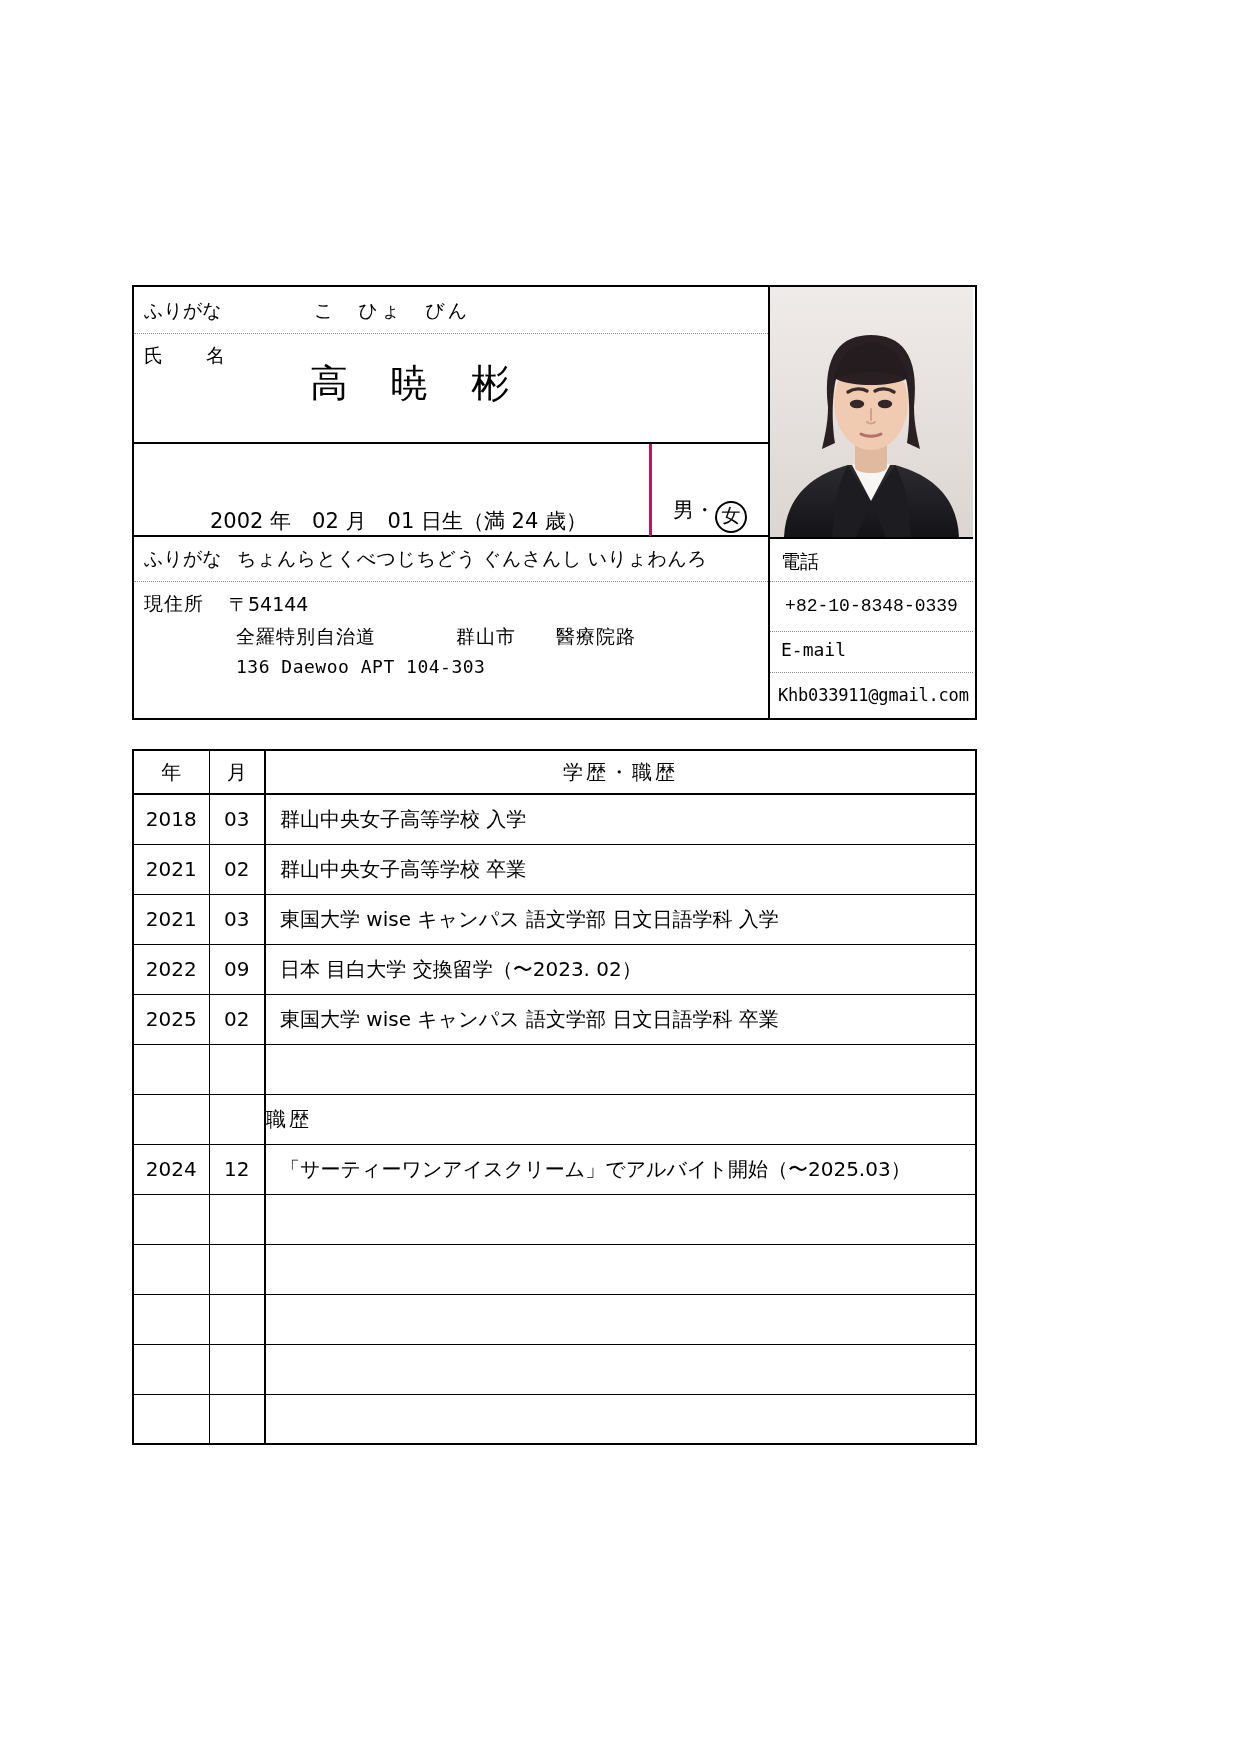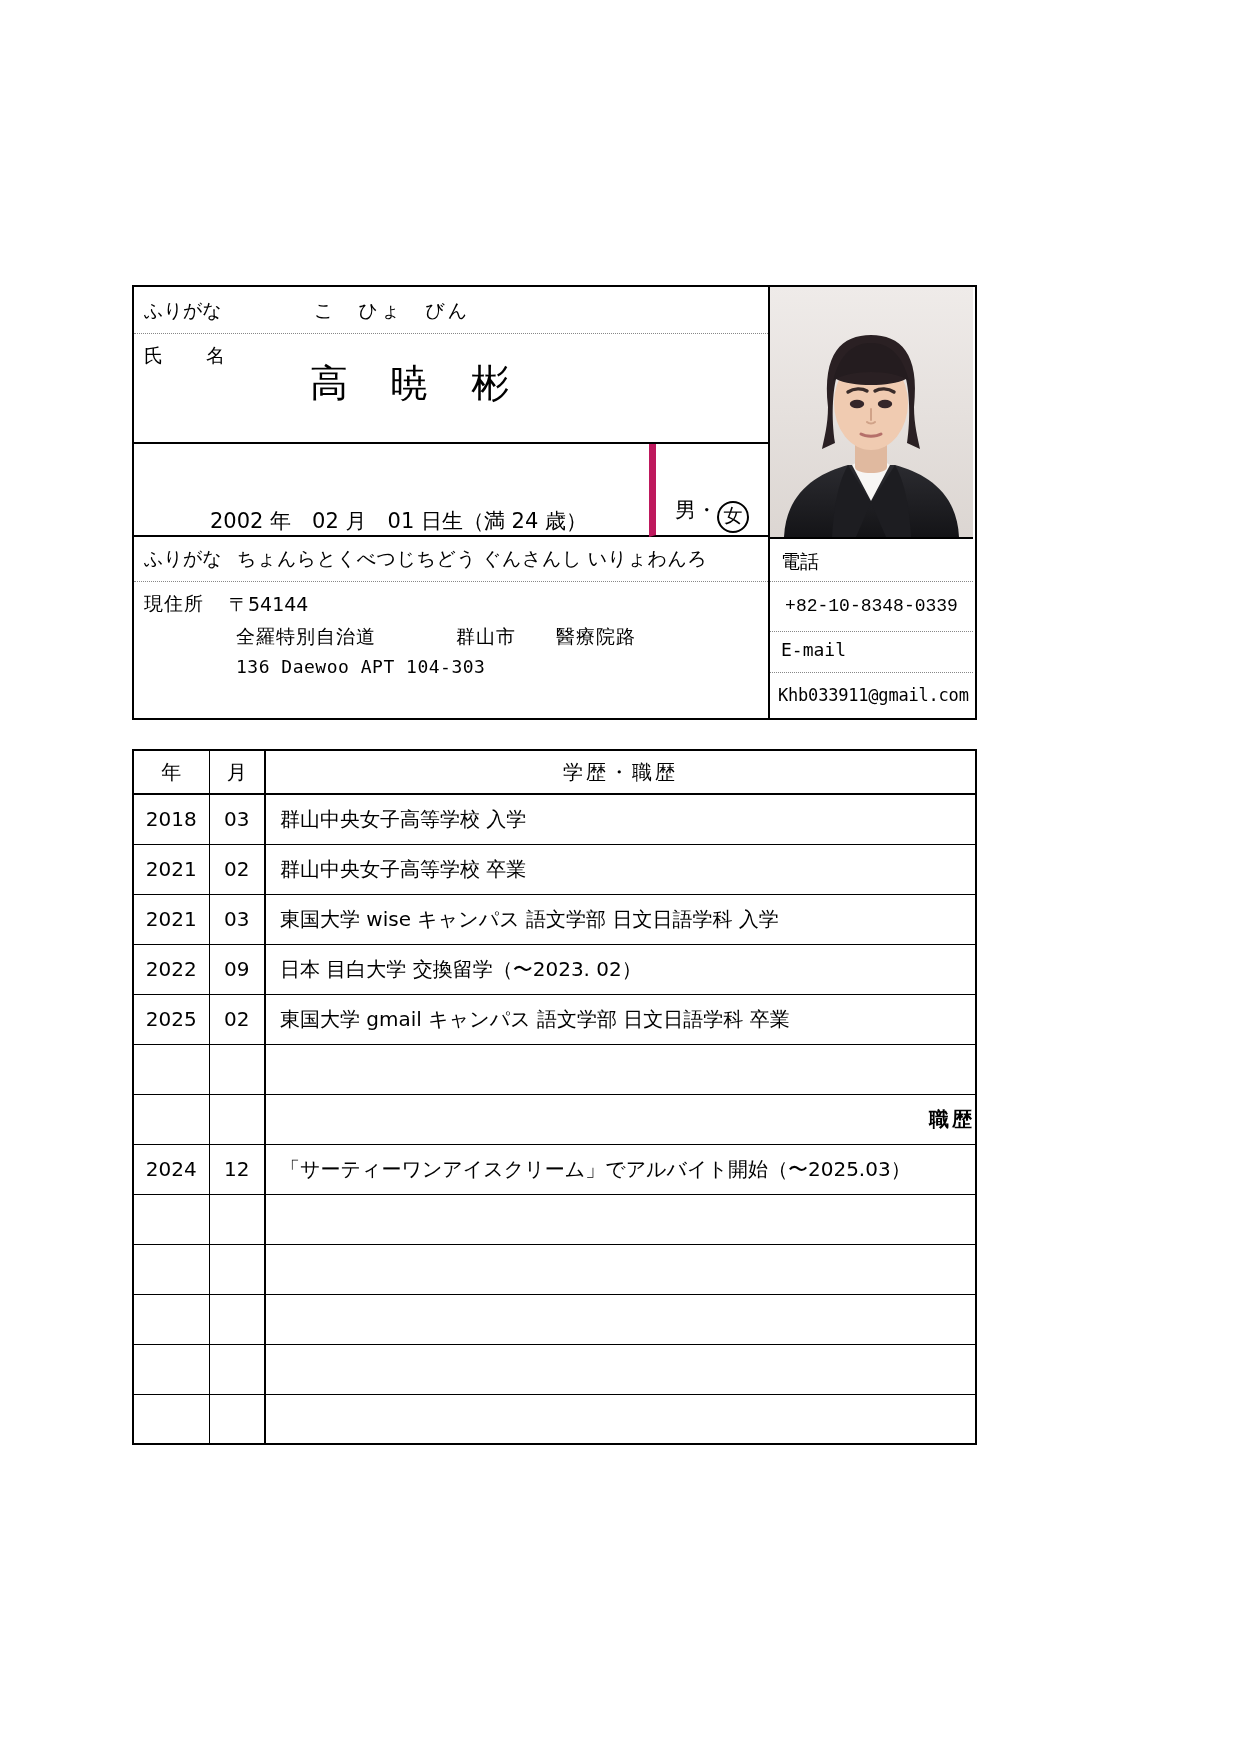--- a/index.html
+++ b/index.html
@@ -98,21 +98,21 @@
     left: 0; top: 157px;
     width: 515px; height: 93px;
     box-sizing: border-box;
     border-bottom: 2px solid #000;
   }
   .cell-gender {
     position: absolute;
     left: 515px; top: 157px;
     width: 119px; height: 93px;
     box-sizing: border-box;
-    border-left: 7px solid #be185d;
+    border-left: 3px solid #be185d;
     border-bottom: 2px solid #000;
   }
   .cell-addr-furigana {
     position: absolute;
     left: 0; top: 250px;
     width: 634px; height: 45px;
     box-sizing: border-box;
     border-bottom: 1px dotted #888;
   }
   .cell-address {
@@ -284,21 +284,21 @@
     box-sizing: border-box;
   }
   .history-table tr.head td { height: 44px; }
   .col-year   { width: 76px;  text-align: center;
                 font-family: "DejaVu Sans", "Liberation Sans", sans-serif; }
   .col-month  { width: 56px;  text-align: center;
                 border-left: 1px dotted #888 !important;
                 font-family: "DejaVu Sans", "Liberation Sans", sans-serif; }
   .col-detail { text-align: left; padding-left: 14px !important;
                 border-left: 2px solid #000 !important; }
-  .col-detail.center { text-align: right; padding-left: 0 !important; font-weight: bold; }
+  .col-detail.center { text-align: left; padding-left: 0 !important; }
   .head .col-year, .head .col-month, .head .col-detail {
     font-size: 20px;
     text-align: center;
   }
   .head .col-detail { letter-spacing: 3px; padding-left: 0 !important; }
   .head-border td { border-bottom: 2px solid #000; }
   .shokureki-row .col-detail { letter-spacing: 3px; }
   .jp-text { font-family: "DejaVu Sans", "Liberation Sans", sans-serif; }
 </style>
 </head>
@@ -427,21 +427,21 @@
           <td class="col-detail jp-text">東国大学 wise キャンパス 語文学部 日文日語学科 入学</td>
         </tr>
         <tr>
           <td class="col-year jp-text">2022</td>
           <td class="col-month jp-text">09</td>
           <td class="col-detail jp-text">日本 目白大学 交換留学（〜2023. 02）</td>
         </tr>
         <tr>
           <td class="col-year jp-text">2025</td>
           <td class="col-month jp-text">02</td>
-          <td class="col-detail jp-text">東国大学 gmail キャンパス 語文学部 日文日語学科 卒業</td>
+          <td class="col-detail jp-text">東国大学 wise キャンパス 語文学部 日文日語学科 卒業</td>
         </tr>
         <tr>
           <td class="col-year jp-text"></td>
           <td class="col-month jp-text"></td>
           <td class="col-detail jp-text"></td>
         </tr>
         <tr class="shokureki-row">
           <td class="col-year jp-text"></td>
           <td class="col-month jp-text"></td>
           <td class="col-detail jp-text center">職歴</td>

